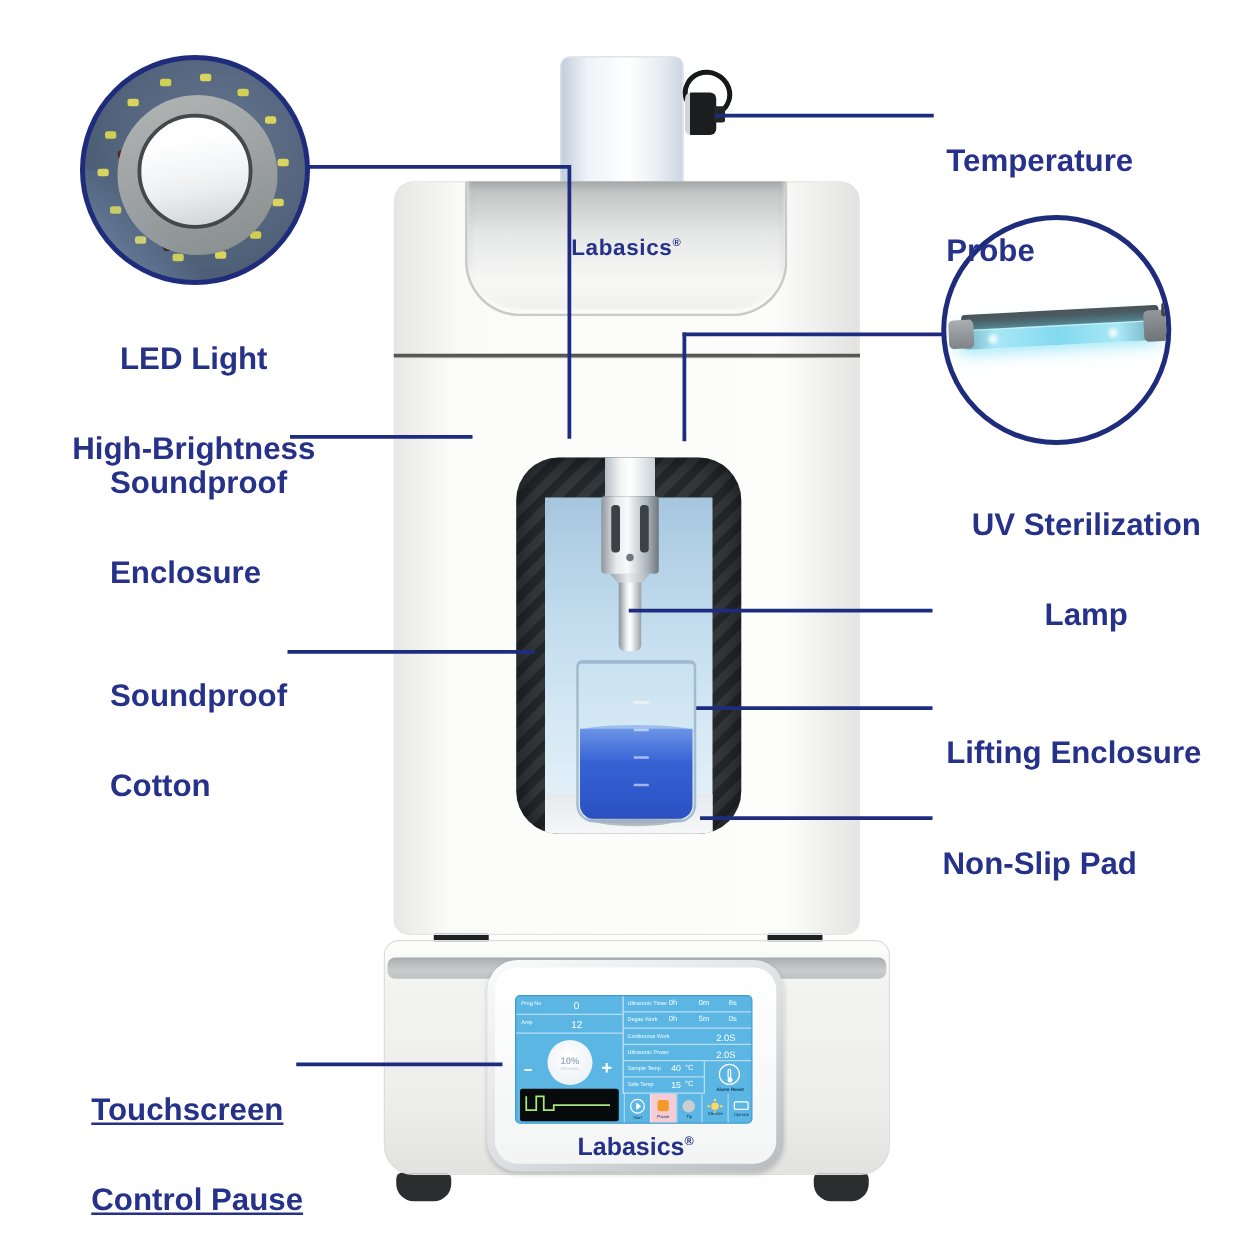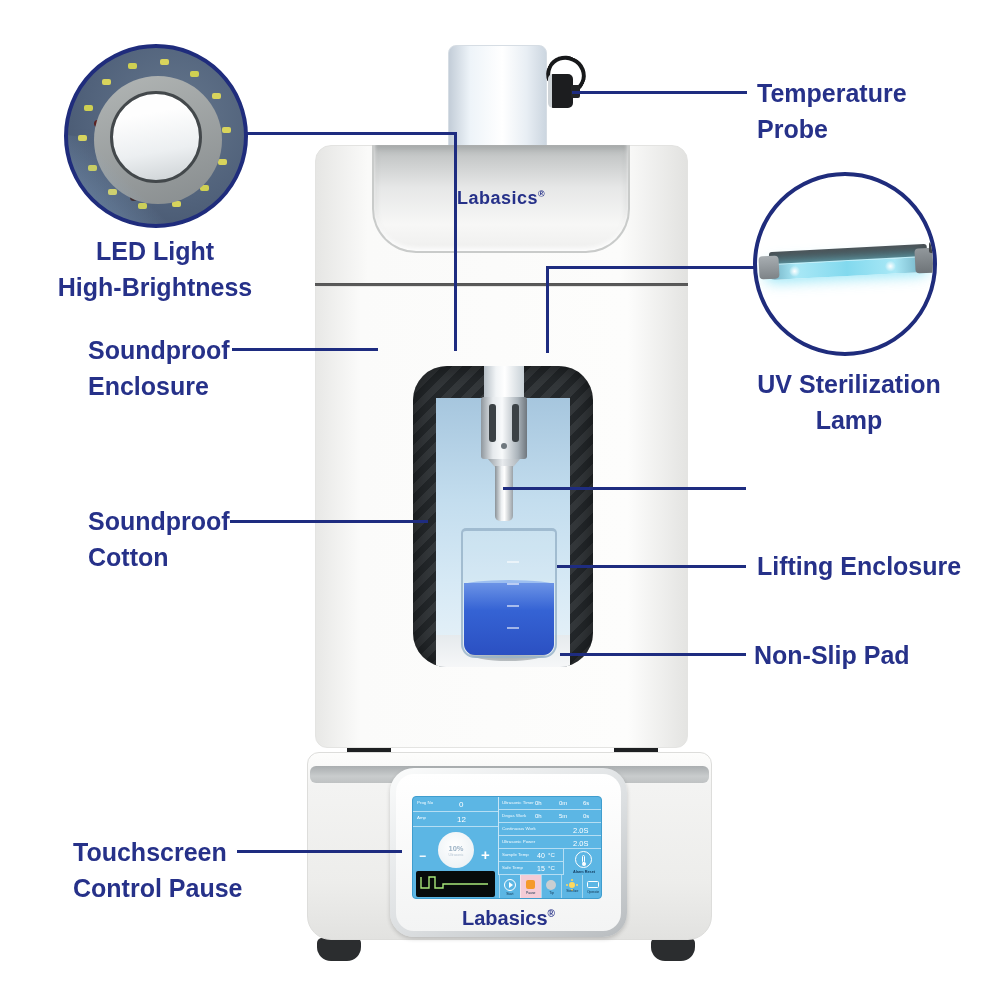--- a/index.html
+++ b/index.html
@@ -11,21 +11,21 @@
          font-family:"Liberation Sans", sans-serif;}
   .abs{position:absolute;}
 
   
   .cl{position:absolute;background:var(--line);z-index:40;}
   .cl.h{height:3px;}
   .cl.v{width:3px;}
 
   
   .lbl{position:absolute;color:var(--navy);font-weight:700;font-size:25px;line-height:36px;z-index:50;}
-  .lbl span{display:block;}
+  .lbl span{display:block;margin-top:36px;}
   .lbl.center{text-align:center;}
 
   
   .tower{left:448px;top:45px;width:97px;height:104px;border-radius:8px 8px 0 0;
     background:linear-gradient(90deg,#c3cdd8,#eef4f9 22%,#ffffff 55%,#e8eef4 80%,#ccd6e0);
     border:1px solid #d6dde4;z-index:3;}
   .probe-wire{left:546px;top:56px;width:32px;height:30px;border:4px solid #17181a;border-radius:50%;
     border-bottom-color:transparent;transform:rotate(25deg);z-index:4;}
   .probe-body{left:548px;top:74px;width:25px;height:34px;background:linear-gradient(90deg,#cfd4d8 0 4px,#1c1d1f 4px);
     border-radius:5px;z-index:5;}
@@ -348,32 +348,32 @@
     <span>Probe</span>
   </div>
   <div class="lbl center" style="left:20px;top:233px;width:270px;">
     <span>LED Light</span>
     <span>High-Brightness</span>
   </div>
   <div class="lbl" style="left:88px;top:332px;">
     <span>Soundproof</span>
     <span>Enclosure</span>
   </div>
-  <div class="lbl center" style="left:724px;top:366px;width:250px;">
+  <div class="lbl center" style="left:744px;top:366px;width:250px;">
     <span>UV Sterilization</span>
     <span>Lamp</span>
   </div>
   <div class="lbl" style="left:88px;top:503px;">
     <span>Soundproof</span>
     <span>Cotton</span>
   </div>
   <div class="lbl" style="left:757px;top:548px;">
     <span>Lifting Enclosure</span>
   </div>
   <div class="lbl" style="left:754px;top:637px;">
     <span>Non-Slip Pad</span>
   </div>
-  <div class="lbl" style="left:73px;top:834px;">
+  <div class="lbl" style="left:73px;top:834px;text-decoration:underline;">
     <span>Touchscreen</span>
     <span>Control Pause</span>
   </div>
 
 </div>
 
 </body></html>

